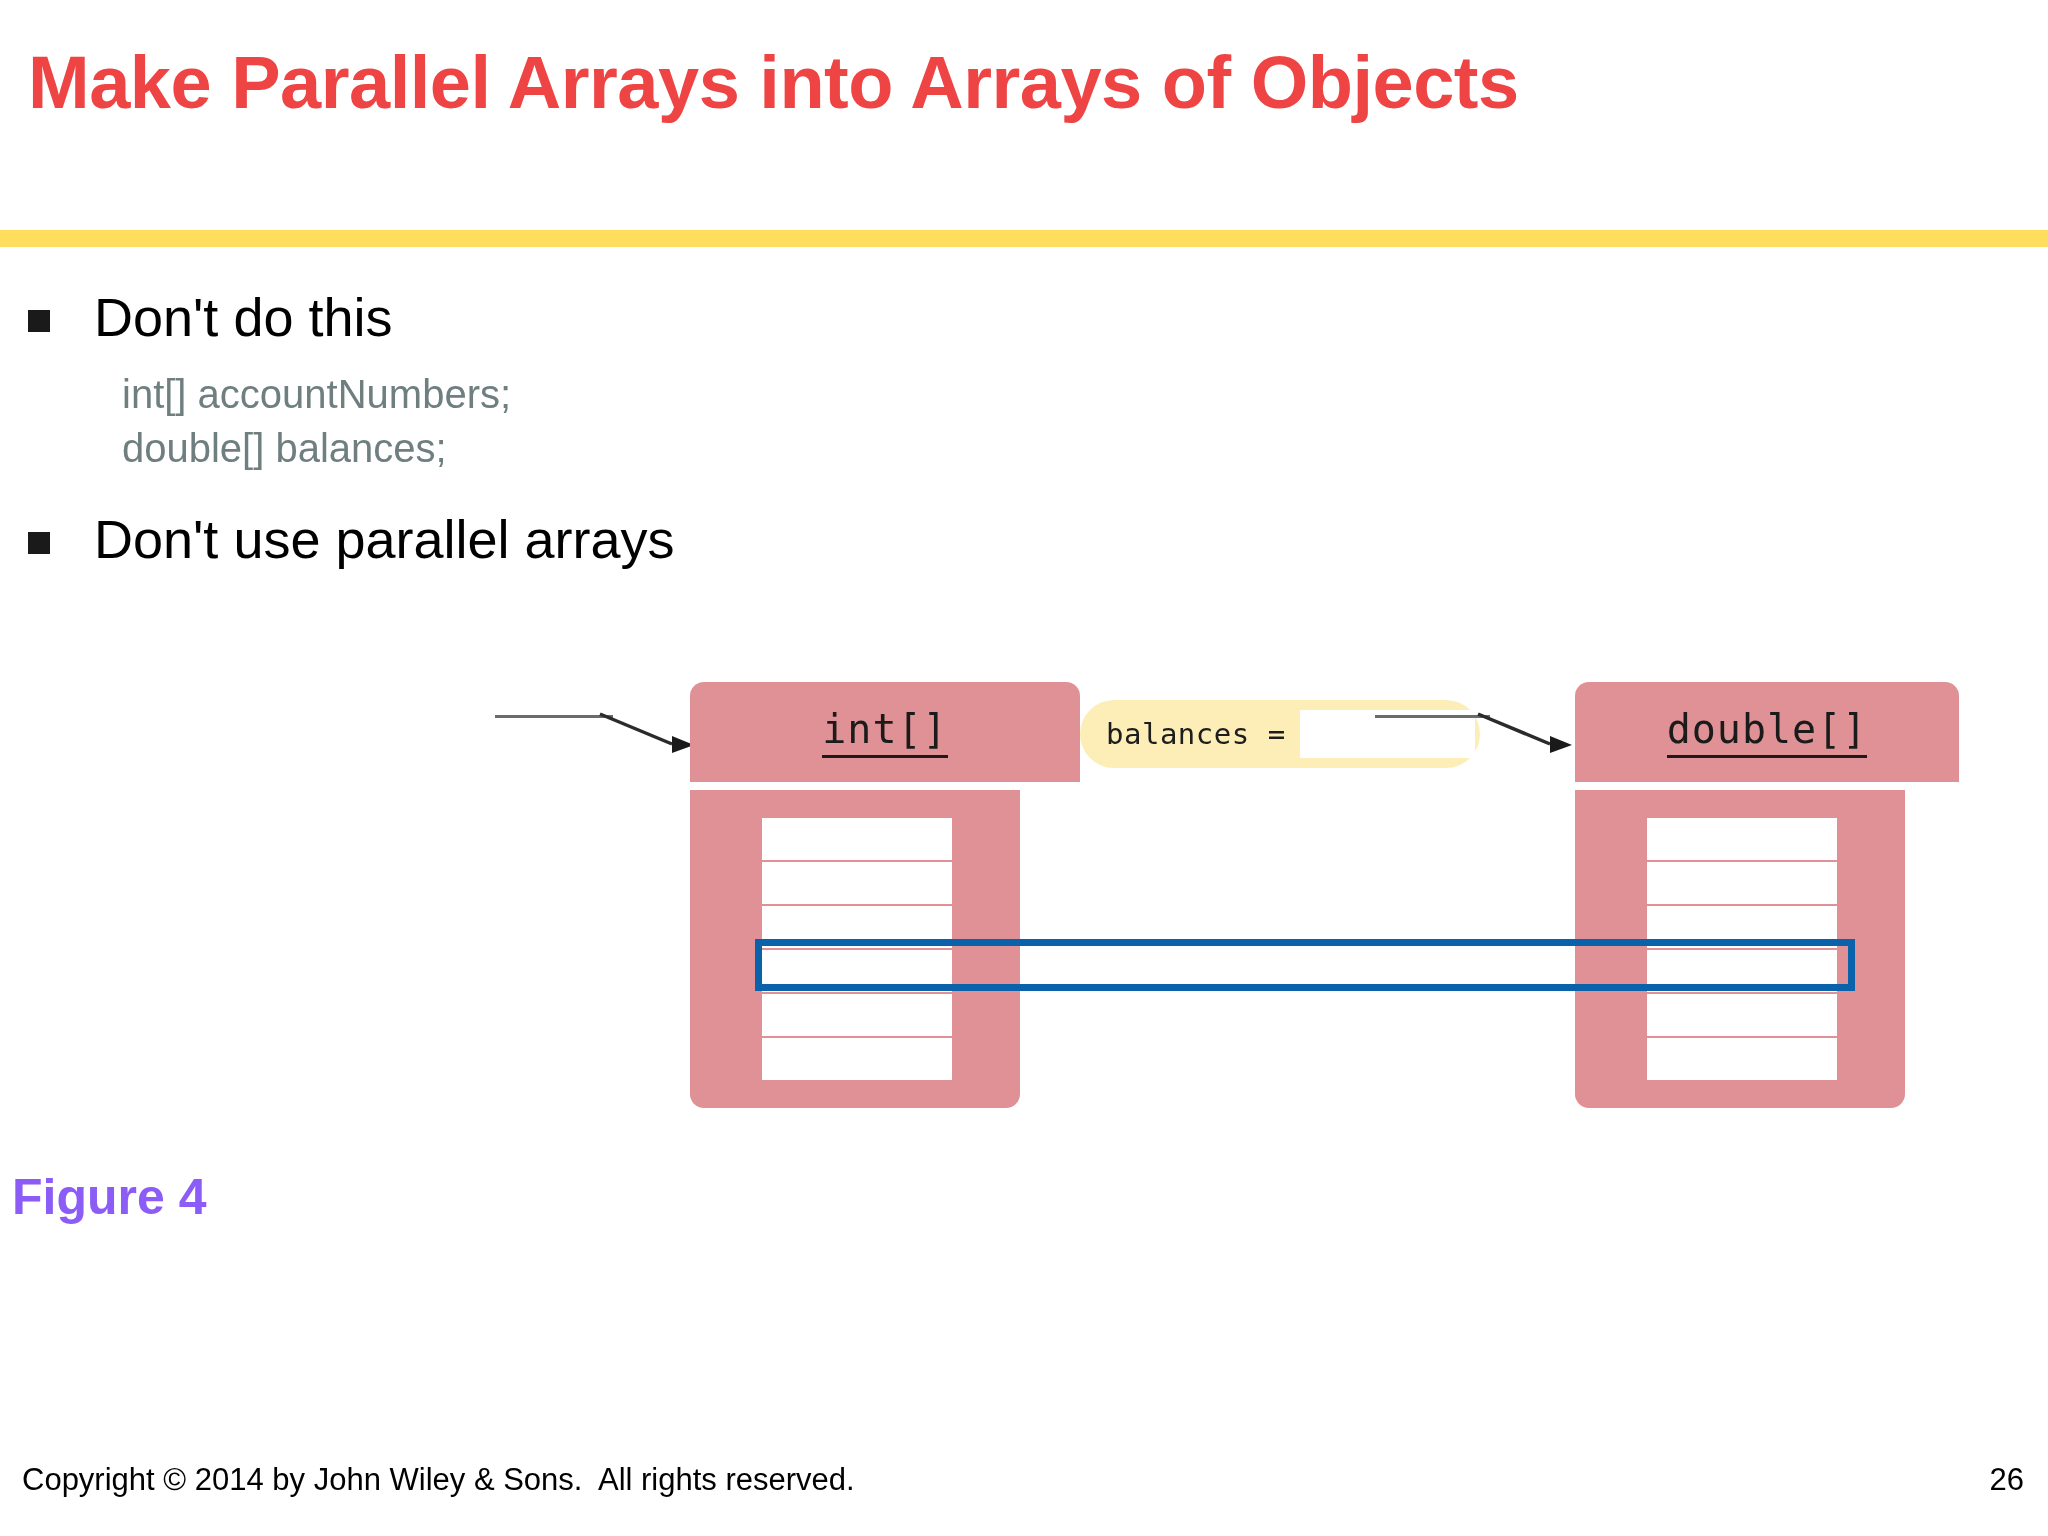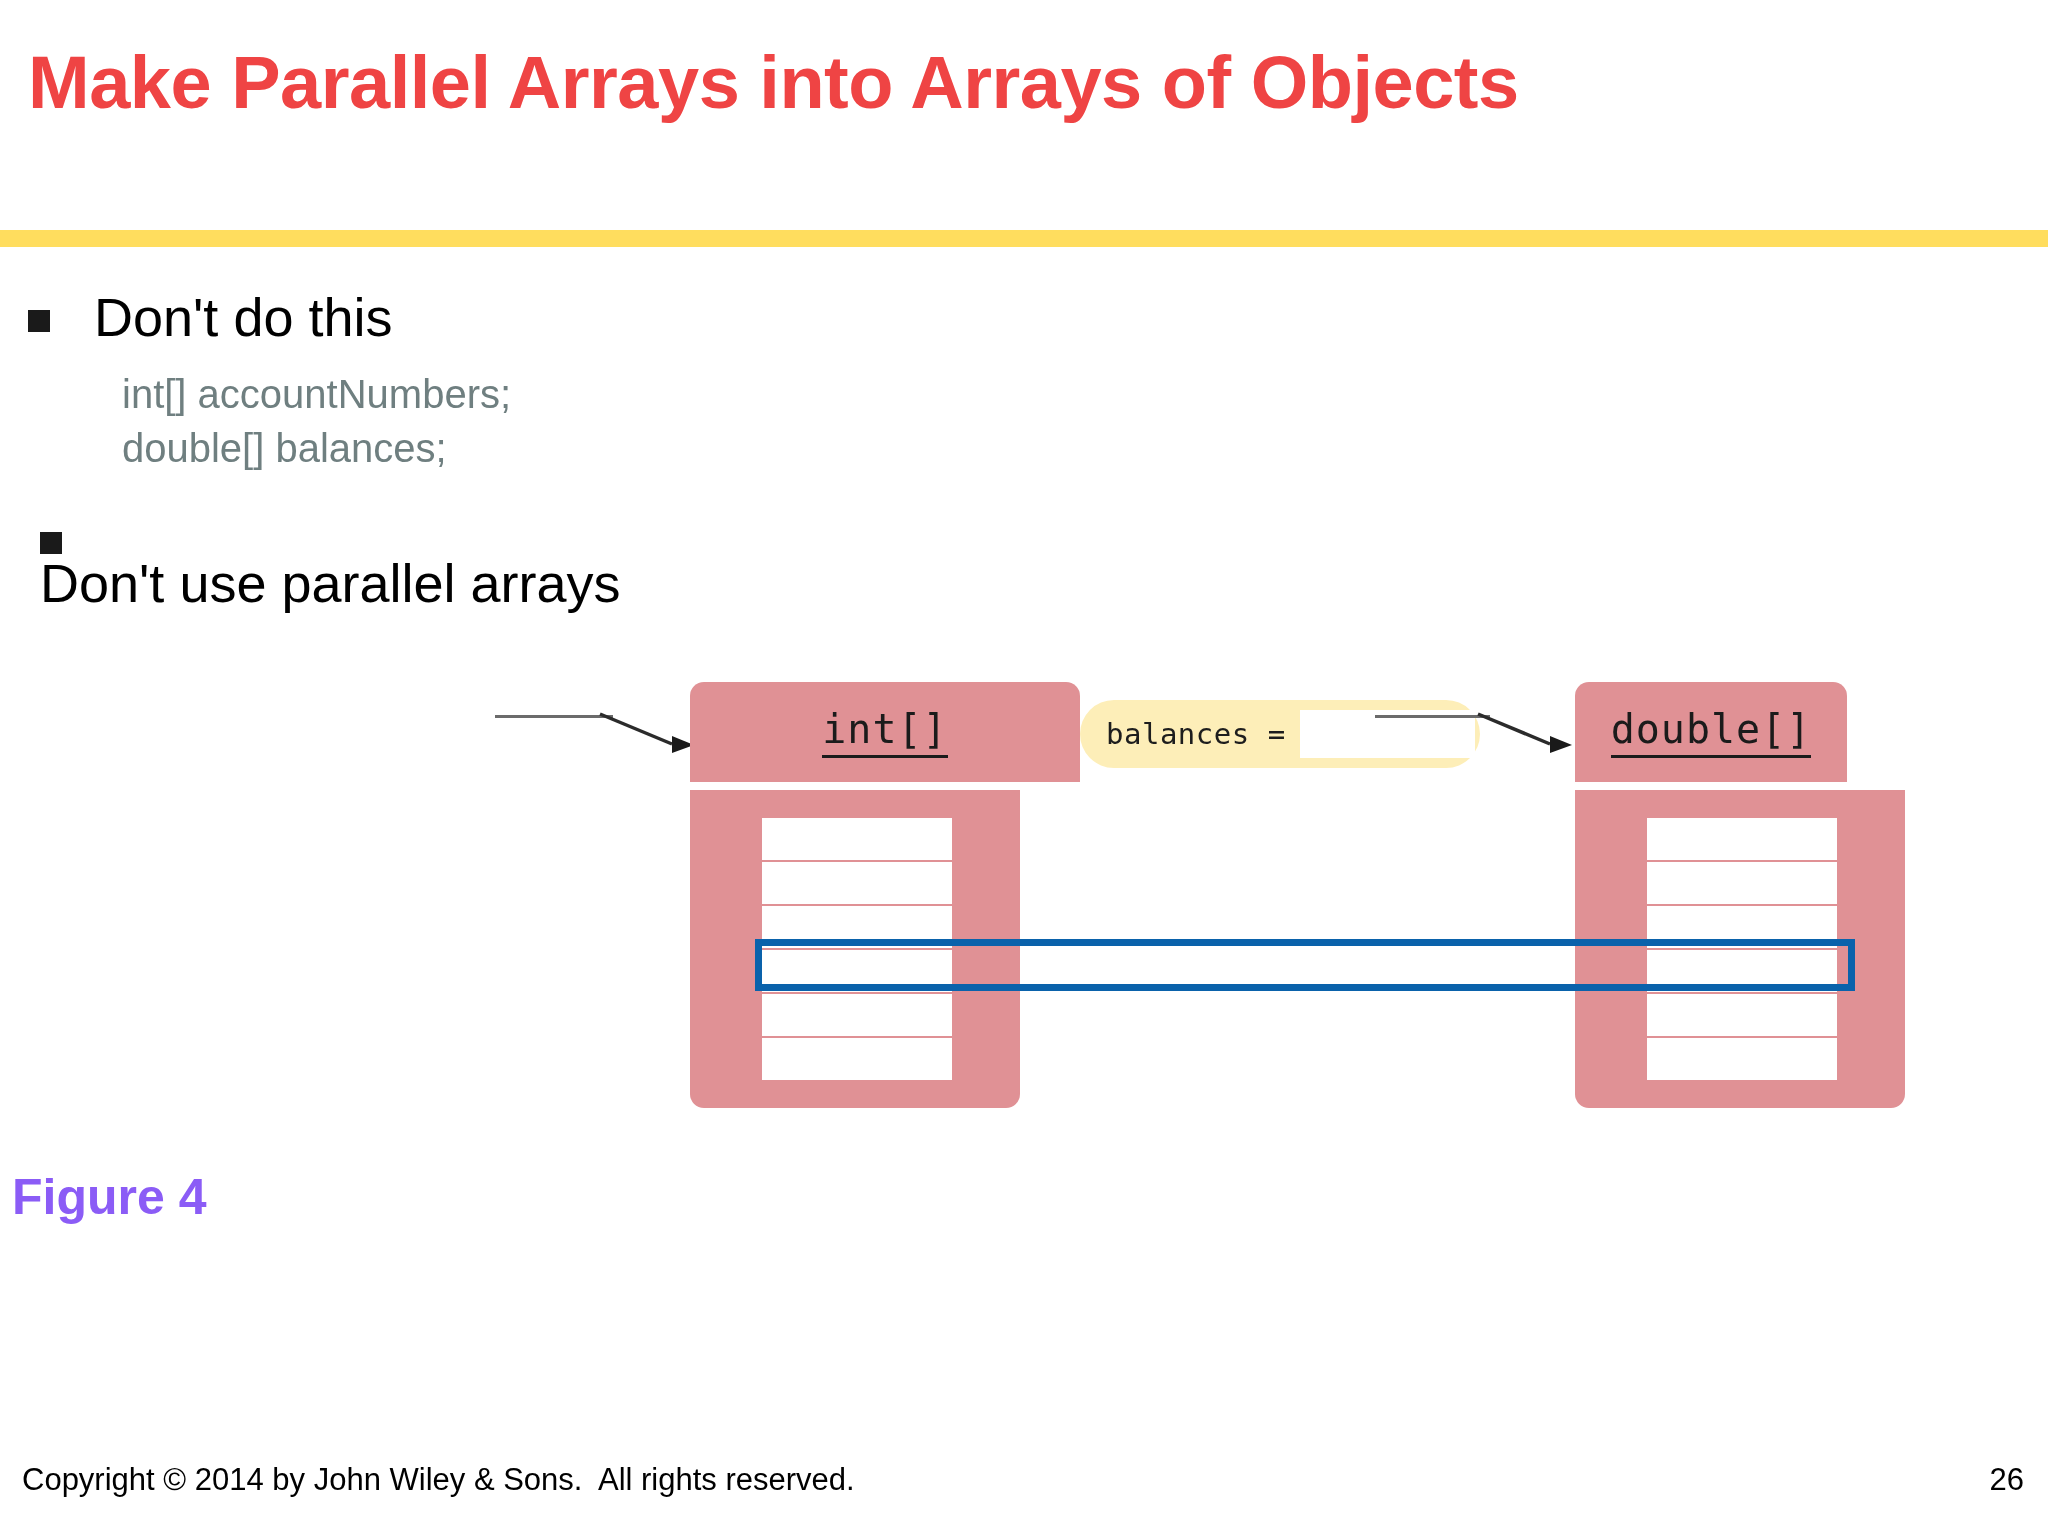--- a/index.html
+++ b/index.html
@@ -195,21 +195,21 @@
 
 <div class="bullet-row" style="left:28px; top:288px;">
   <span class="bullet-mark"></span>
   <span class="bullet-text">Don't do this</span>
 </div>
 
 <div class="code-block" style="top:362px;margin-top:8px;">int[] accountNumbers;</div>
 
 <div class="code-block" style="top:424px;">double[] balances;</div>
 
-<div class="bullet-row" style="left:40px; top:510px;flex-direction:column;">
+<div class="bullet-row" style="left:28px; top:510px;">
   <span class="bullet-mark"></span>
   <span class="bullet-text">Don't use parallel arrays</span>
 </div>
 
 <div class="diagram">
 
 
   <div class="ref-line" style="left:495px; top:715px; width:118px;"></div>
 
   <svg class="arrow-svg" style="left:600px; top:700px;" width="110" height="60">
@@ -234,21 +234,21 @@
   <div class="var-pill" style="left:1080px; top:688px; width:400px;margin-top:12px;">
     <span class="var-label">balances =</span>
     <span class="var-slot" style="width:175px;"></span>
   </div>
   <div class="ref-line" style="left:1375px; top:715px; width:115px;"></div>
   <svg class="arrow-svg" style="left:1478px; top:700px;" width="110" height="60">
     <line x1="0" y1="14" x2="72" y2="44" stroke="#2b2b2b" stroke-width="3.5"></line>
     <polygon points="72,36 94,45 72,53" fill="#1a1a1a"></polygon>
   </svg>
 
-  <div class="array-box array-head" style="left:1575px; top:682px; width:272px; height:100px;">
+  <div class="array-box array-head" style="left:1575px; top:682px; width:384px; height:100px;">
     <span class="array-type">double[]</span>
   </div>
   <div class="array-box array-body" style="left:1575px; top:790px; width:330px; height:318px;">
     <div class="cells" style="left:72px; top:28px; width:190px; height:262px;">
       <div class="cell"></div>
       <div class="cell"></div>
       <div class="cell"></div>
       <div class="cell"></div>
       <div class="cell"></div>
       <div class="cell"></div>

